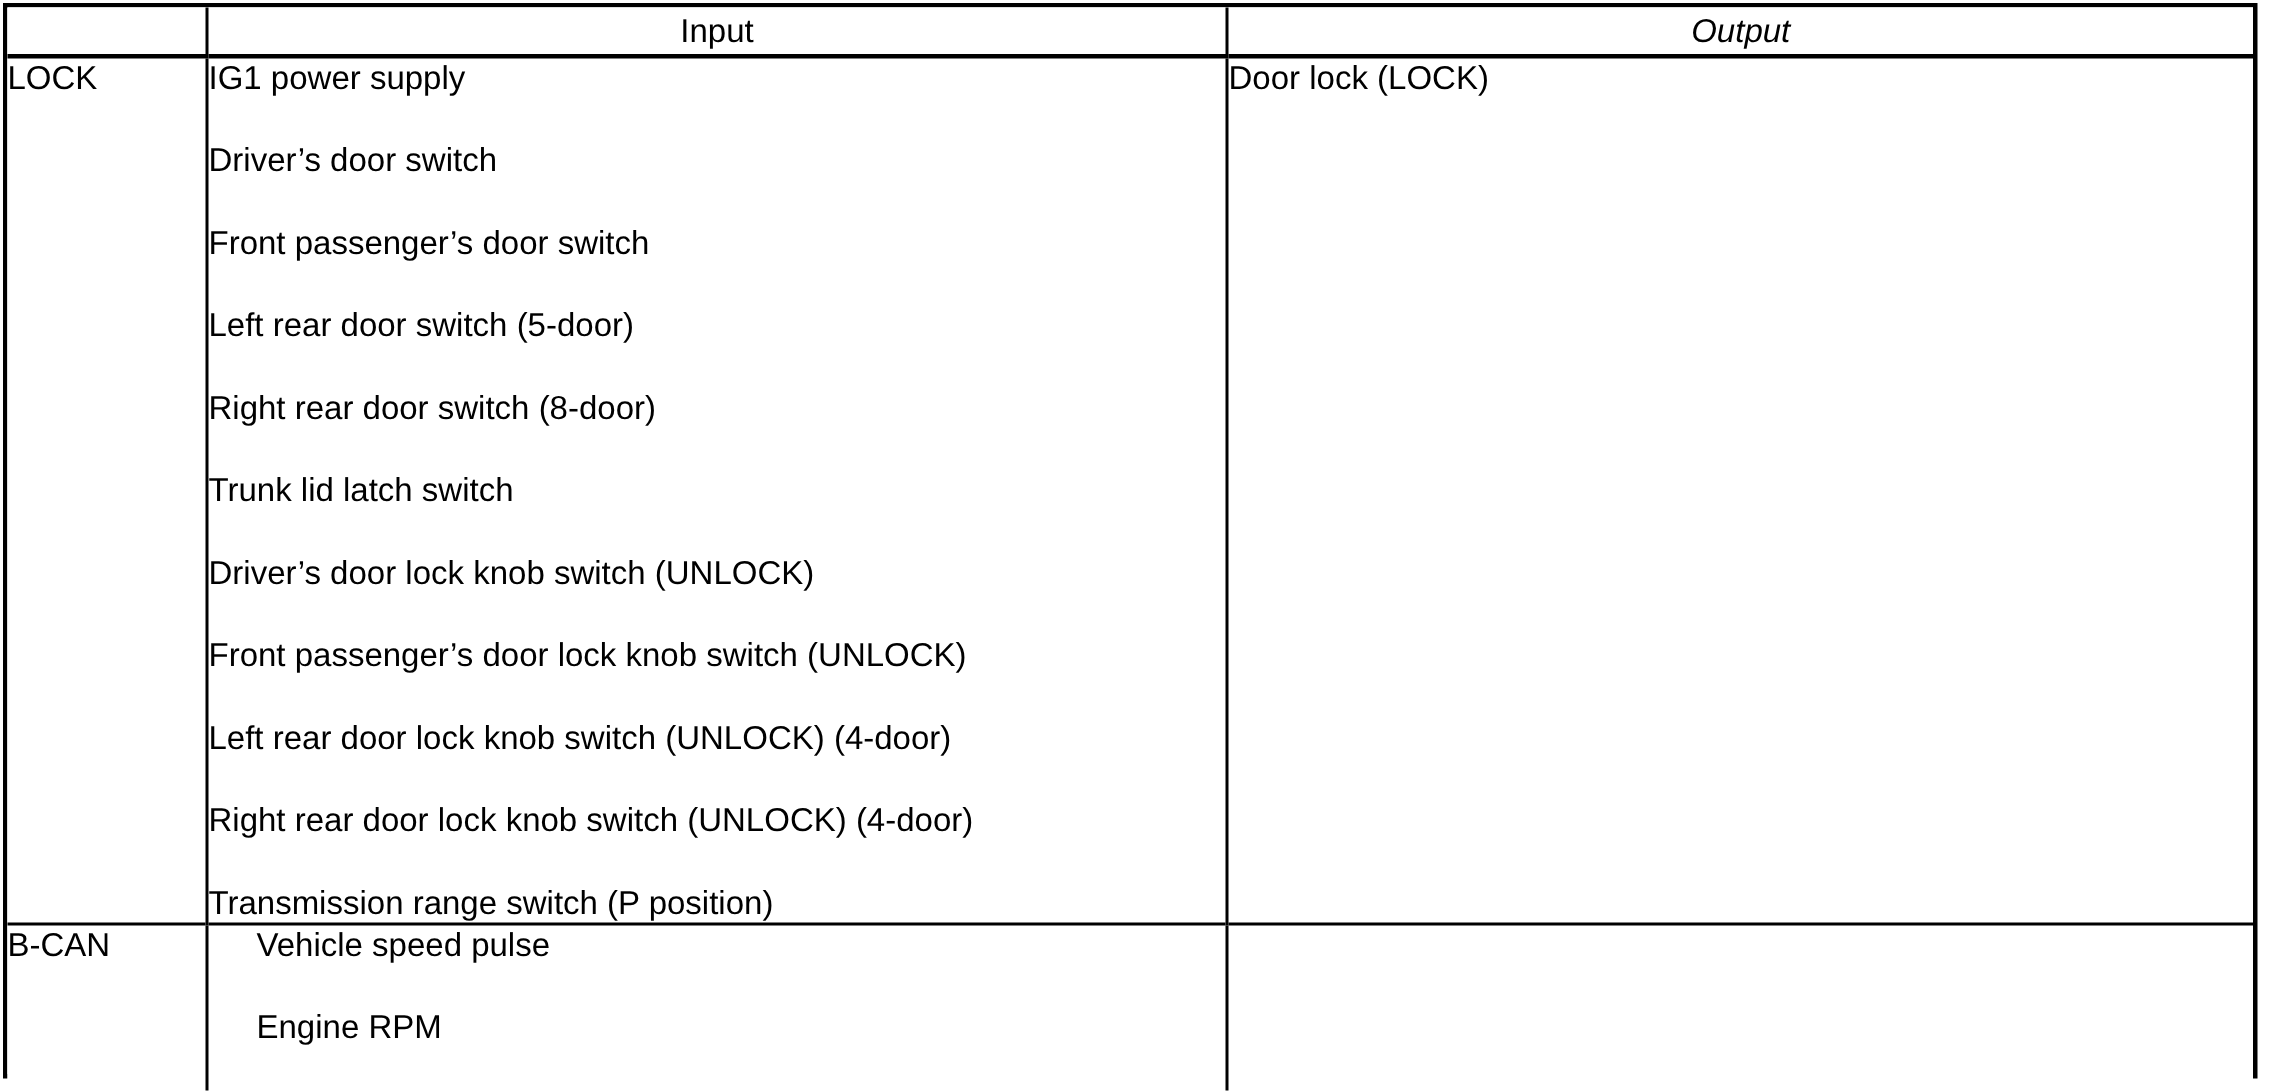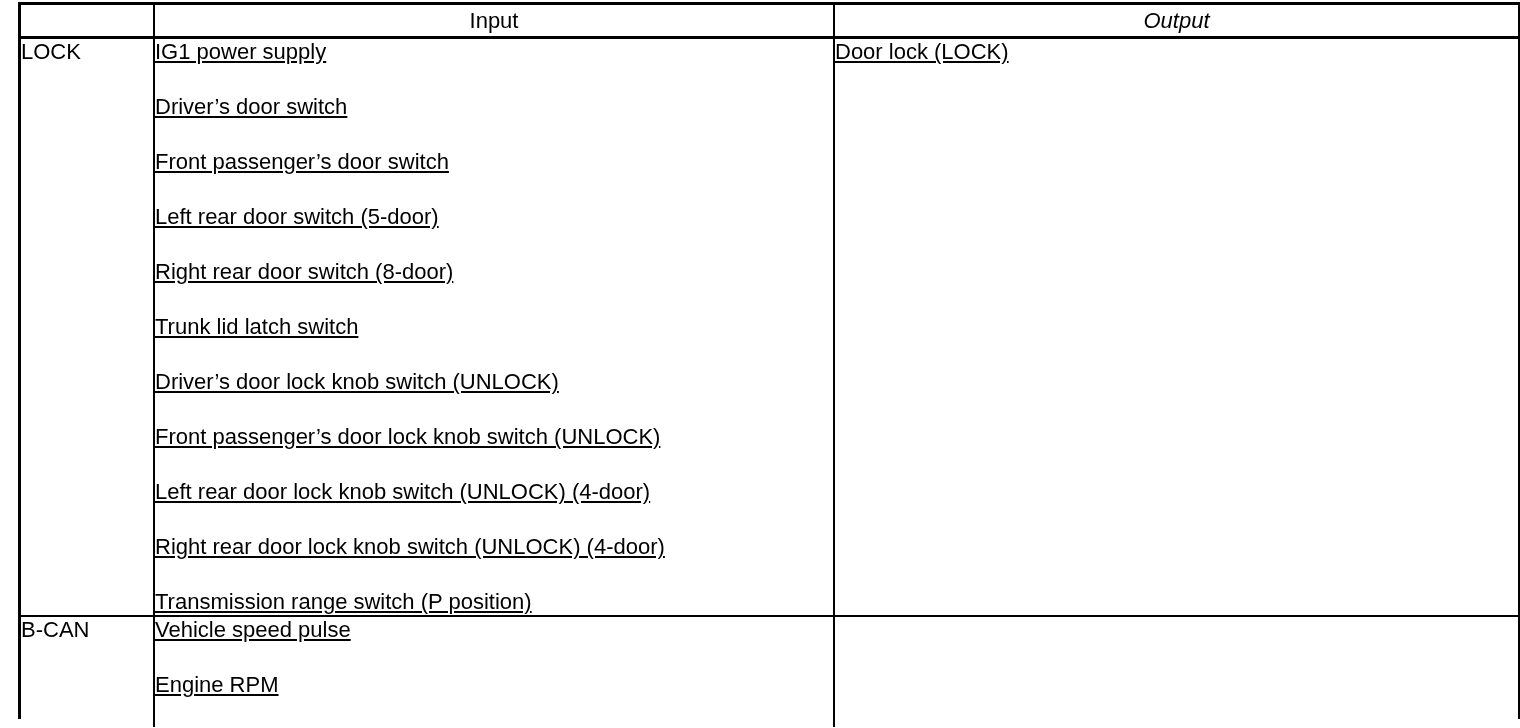--- a/index.html
+++ b/index.html
@@ -18,21 +18,21 @@
   #page {
     position: relative;
     width: 1520px;
     height: 728px;
     background: #ffffff;
   }
 
   
   .table-wrap {
     position: absolute;
-    left: 18px;
+    left: 2px;
     top: 2px;
     width: 1503px;
     height: 717px;
     box-sizing: border-box;
     border: 3px solid #000000;
     background: #5eead4;
   }
 
   table.spec {
     width: 100%;
@@ -89,32 +89,31 @@
     padding-left: 5px;
   }
   .list-cell.last { border-right: none; }
 
   .row-divider > td { border-top: 2px solid #000000; }
 
   ul.item-list {
     list-style: none;
     margin: 0;
     padding: 0;
-    text-decoration: underline;
   }
   ul.item-list li {
     font-size: 22px;
     line-height: 26px;
     height: 55px;
     white-space: nowrap;
   }
   ul.item-list li.tight { height: auto; }
 
   
-  tr.row-bcan ul.item-list li { height: 55px; }
+  tr.row-bcan ul.item-list li { height: 55px; padding-left: 32px; }
 </style>
 </head>
 <body>
 
 <div id="page">
 
   <div class="table-wrap">
     <table class="spec">
       <colgroup>
         <col class="col-module">

